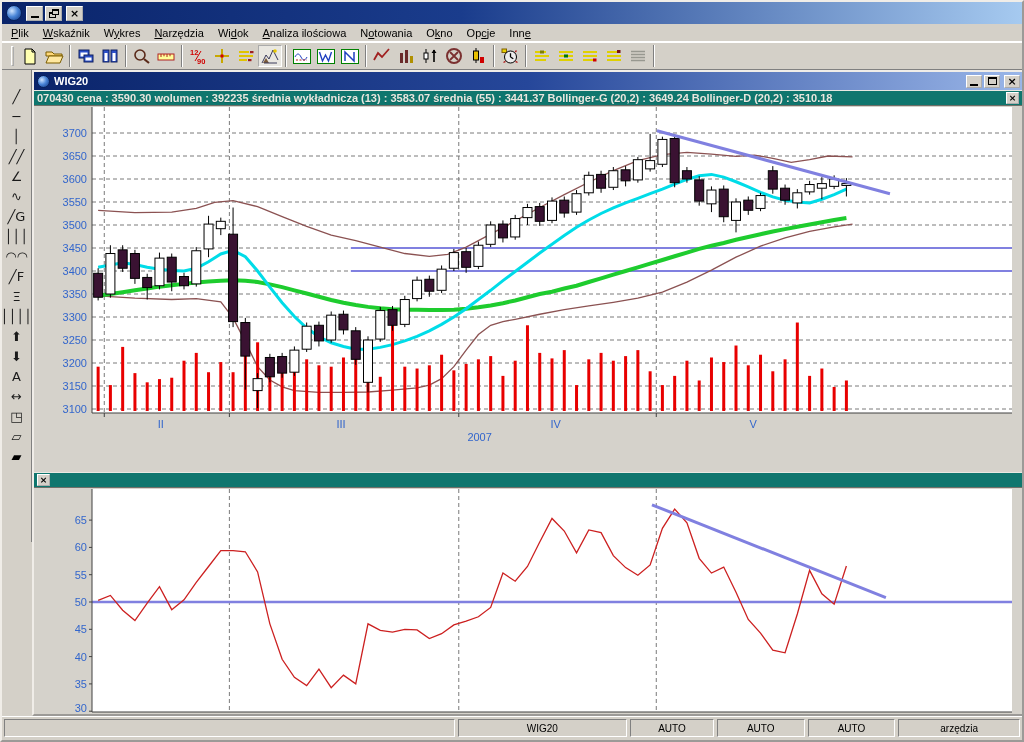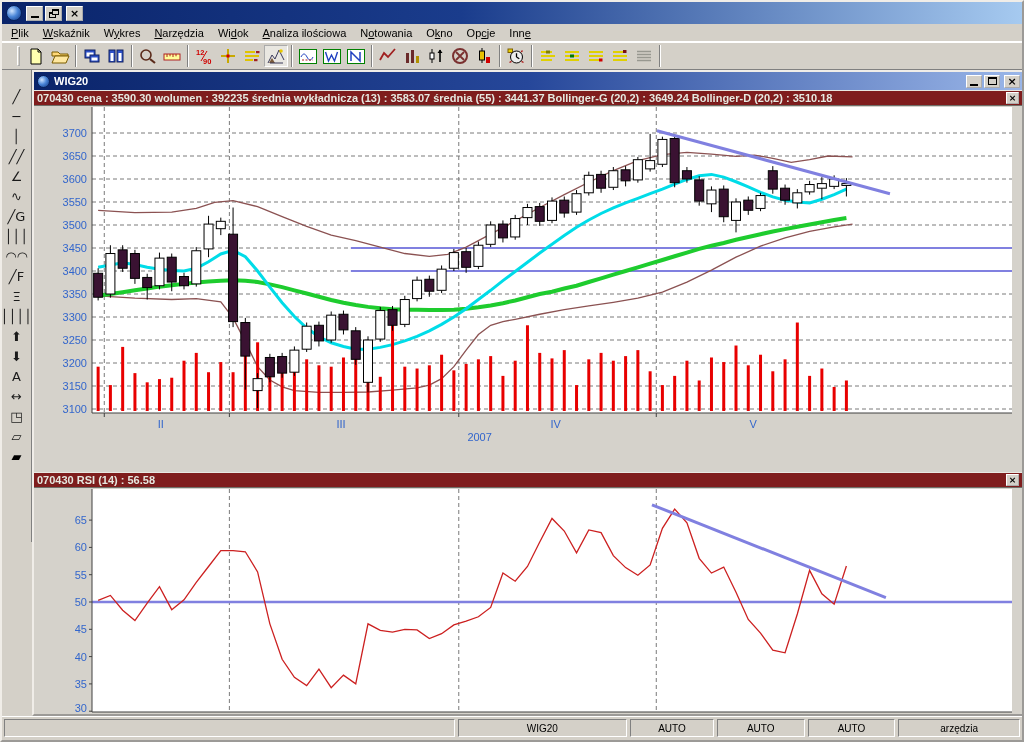--- a/index.html
+++ b/index.html
@@ -27,42 +27,42 @@
   .glyph-restore{position:relative;display:block;width:10px;height:9px;}
   .glyph-restore i{position:absolute;display:block;width:7px;height:6px;border:1px solid #000;border-top:2px solid #000;background:#d4d0c8;}
   .glyph-restore i.b{left:0;top:3px;} .glyph-restore i.f{left:3px;top:0;}
   .glyph-x{font-size:11px;font-weight:bold;font-family:"DejaVu Sans",sans-serif;}
   
   .menubar{height:18px;display:flex;align-items:center;padding:0 2px;font-size:11px;
     border-bottom:1px solid #fff;}
   .menu-item{padding:2px 7px;color:#000;white-space:nowrap;}
   .menu-item u{text-decoration:underline;}
   
-  .toolbar{height:28px;display:flex;align-items:center;padding:1px 14px;
+  .toolbar{height:28px;display:flex;align-items:center;padding:1px 8px;
     border-top:1px solid #fff;border-bottom:1px solid #808080;background:#d4d0c8;}
   .tb-handle{width:3px;height:20px;border:1px outset #fff;margin:0 4px 0 1px;flex:none;}
   .tb-sep{width:2px;height:22px;border-left:1px solid #808080;border-right:1px solid #fff;margin:0 3px;flex:none;}
   .tb-btn{width:24px;height:22px;border:1px solid transparent;background:transparent;
     display:flex;align-items:center;justify-content:center;padding:0;flex:none;}
   .tb-btn.active{border:1px inset #fff;background:#e9e7e1;}
   
   .workspace{position:relative;height:646px;background:#d4d0c8;}
   .drawbar{position:absolute;left:0;top:0;width:30px;height:472px;padding-top:16px;
     border-right:1px solid #808080;background:#d4d0c8;}
   .draw-tool{width:26px;height:20px;margin:0 auto;display:flex;align-items:center;justify-content:center;
     font-family:"DejaVu Sans",sans-serif;font-size:13px;color:#1a1a1a;background:transparent;border:1px solid transparent;padding:0;}
   
   .chart-window{position:absolute;left:30px;top:0;width:992px;height:646px;
     border:2px outset #f0ede8;background:#d5d2cb;}
   .child-titlebar{height:18px;background:linear-gradient(90deg,#0a246a 0%,#26479a 50%,#9ab6e8 100%);
     display:flex;align-items:center;padding:0 2px;}
   .child-titlebar .app-icon{width:13px;height:13px;margin:0 4px 0 1px;}
   .child-title-text{color:#fff;font-weight:bold;font-size:11px;flex:1;}
   .child-titlebar .win-btn{width:16px;height:13px;}
-  .ind-header{height:16px;background:#7f1d1d;border-top:1px solid #e8e8e2;border-bottom:1px solid #6f6f68;
+  .ind-header{height:16px;background:#0f766e;border-top:1px solid #e8e8e2;border-bottom:1px solid #6f6f68;
     display:flex;align-items:center;padding:0 3px;}
   .ind-header .hdr-text{color:#e8e8e0;font-size:11px;font-weight:bold;flex:1;white-space:nowrap;overflow:hidden;
     text-shadow:0 1px 0 rgba(0,0,0,.15);}
   .hdr-close{width:13px;height:12px;background:#d4d0c8;border:1px outset #fff;color:#000;
     font-size:9px;font-weight:bold;line-height:10px;text-align:center;padding:0;flex:none;
     font-family:"DejaVu Sans",sans-serif;}
   svg{display:block;}
   
   .statusbar{height:24px;border-top:1px solid #fff;display:flex;align-items:center;
     padding:2px 2px 3px 2px;gap:3px;background:#d4d0c8;}
@@ -569,21 +569,20 @@
             <line x1="58" y1="1" x2="58" y2="307"></line>
             <line x1="58" y1="307" x2="978" y2="307"></line>
             <line x1="70.26666666666667" y1="307" x2="70.26666666666667" y2="311"></line>
             <line x1="195.38666666666666" y1="307" x2="195.38666666666666" y2="311"></line>
             <line x1="424.77333333333337" y1="307" x2="424.77333333333337" y2="311"></line>
             <line x1="622.2666666666667" y1="307" x2="622.2666666666667" y2="311"></line>
           </g>
         </svg>
 
       <div class="ind-header">
-        <span class="hdr-text">070430  RSI (14) : 56.58</span>
         <button class="hdr-close">×</button>
       </div>
 
       <svg id="rsi-chart" width="988" height="226" viewBox="0 0 988 226">
           <rect x="0" y="0" width="988" height="226" fill="#d5d2cb"></rect>
           <rect x="58" y="1" width="920" height="223" fill="#ffffff"></rect>
           <g font-family="Liberation Sans" font-size="11" fill="#3366cc" text-anchor="end">
             <text x="53" y="36.099999999999994">65</text>
             <text x="53" y="63.4">60</text>
             <text x="53" y="90.7">55</text>

